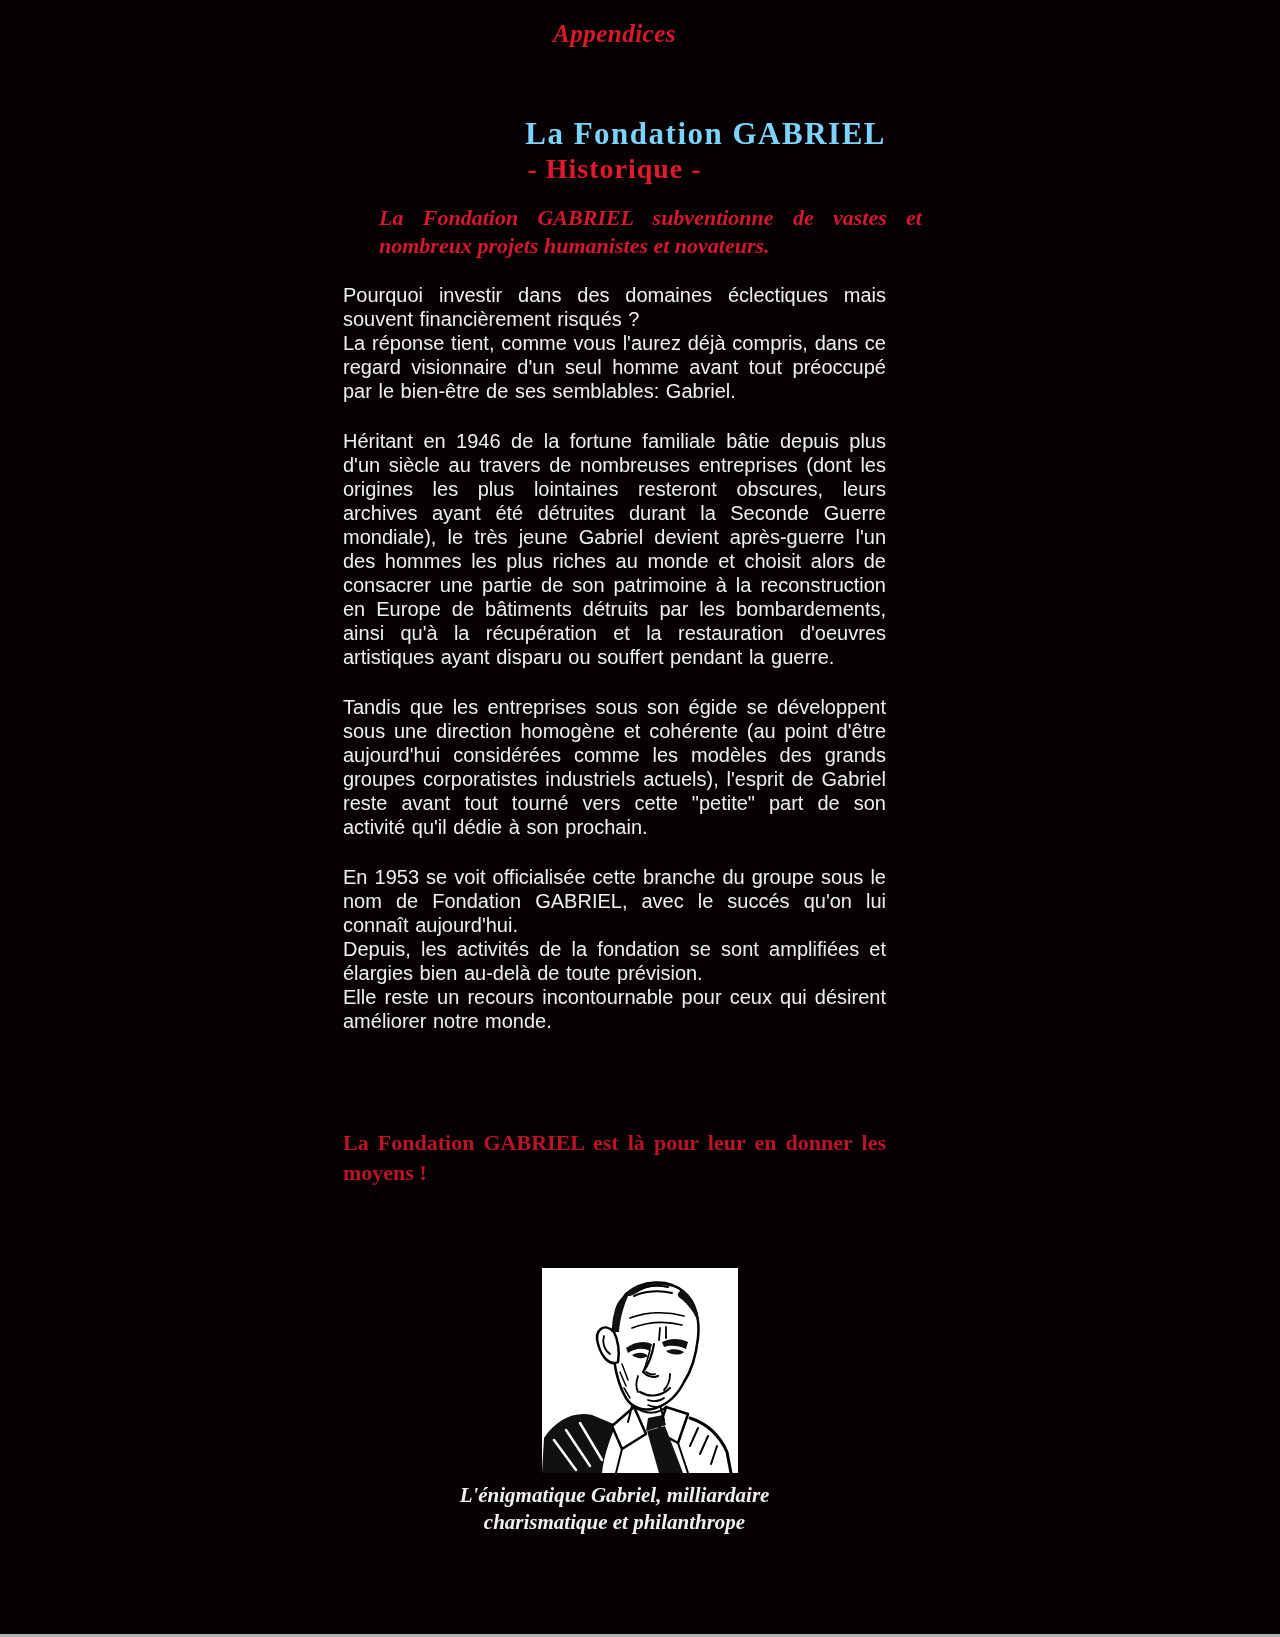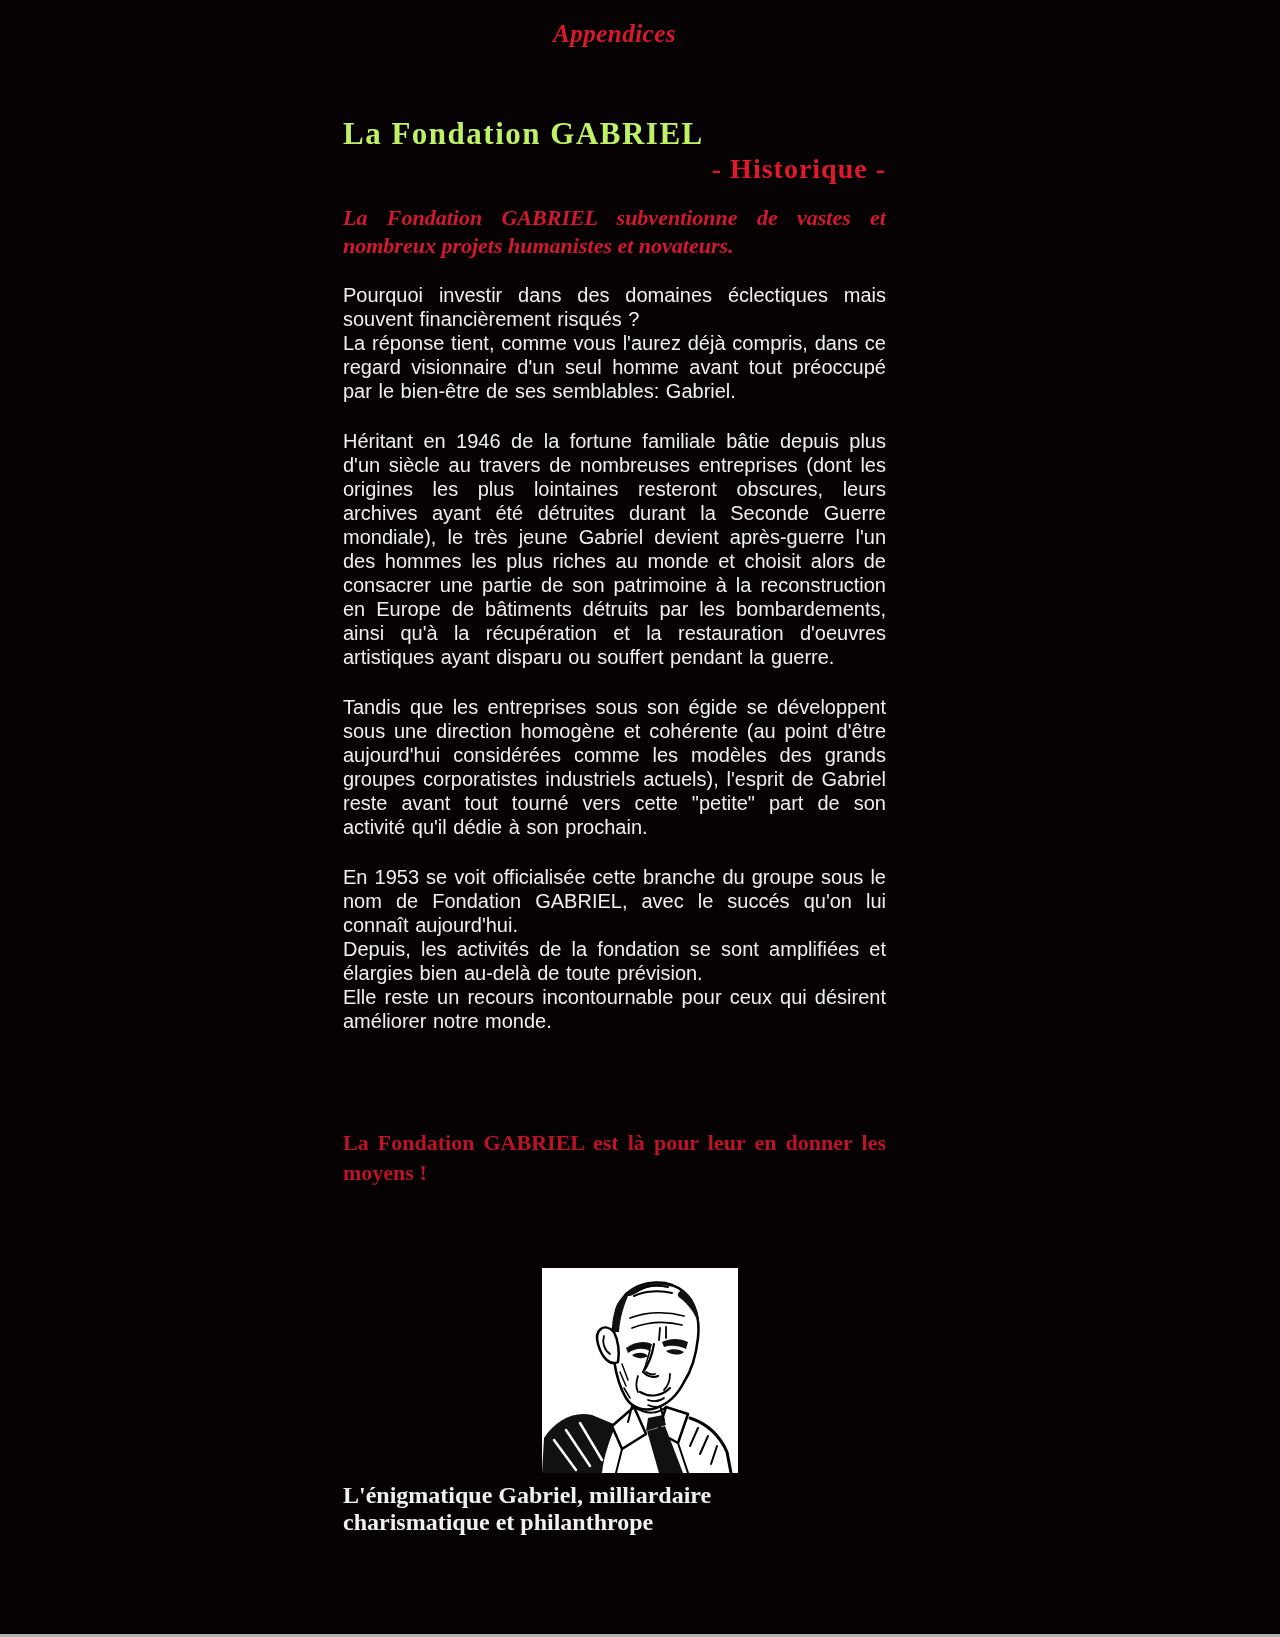--- a/index.html
+++ b/index.html
@@ -13,37 +13,37 @@
   .col{position:absolute;left:343px;width:543px;}
 
   .appendices{
     top:20px;text-align:center;
     font-family:"Liberation Serif",serif;
     font-style:italic;font-weight:bold;
     font-size:25px;color:#d81a2b;
     letter-spacing:0.5px;
   }
   .title{
-    top:116px;text-align:left;
+    top:116px;text-align:right;
     font-family:"Liberation Serif",serif;
-    font-weight:bold;font-size:31px;color:#bef264;
+    font-weight:bold;font-size:31px;color:#7dd3fc;
     letter-spacing:1.5px;
   }
   .subtitle{
-    top:153px;text-align:right;
+    top:153px;text-align:center;
     font-family:"Liberation Serif",serif;
     font-weight:bold;font-size:28px;color:#e2182c;
     letter-spacing:1px;
   }
   .intro{
     top:204px;
     font-family:"Liberation Serif",serif;
     font-style:italic;font-weight:bold;
     font-size:22px;line-height:28px;color:#d41830;
-    text-align:justify;white-space:pre-line;
+    text-align:justify;white-space:pre-line;margin-left:36px;
   }
   .body-text{top:283px;}
   .body-text p{
     margin:0 0 26px 0;
     font-size:20px;line-height:24px;color:#efefef;
     text-align:justify;white-space:pre-line;
     word-spacing:1px;
   }
   .closing{
     top:1128px;
@@ -51,24 +51,24 @@
     font-weight:bold;
     font-size:22px;line-height:30px;color:#ba1426;
     text-align:justify;white-space:pre-line;
   }
   .portrait-frame{
     position:absolute;left:542px;top:1268px;
     width:196px;height:205px;background:#ffffff;
   }
   .portrait-frame svg{display:block;width:196px;height:205px;}
   .caption{
-    top:1482px;text-align:left;
+    top:1482px;text-align:center;
     font-family:"Liberation Serif",serif;
-    font-weight:bold;
-    font-size:24px;line-height:27px;color:#f0f0f0;
+    font-style:italic;font-weight:bold;
+    font-size:21px;line-height:27px;color:#f0f0f0;
     white-space:pre-line;
   }
   .bottom-edge{
     position:absolute;left:0;right:0;bottom:0;height:3px;
     background:#b2b2b2;
   }
 </style>
 </head>
 <body>
 

